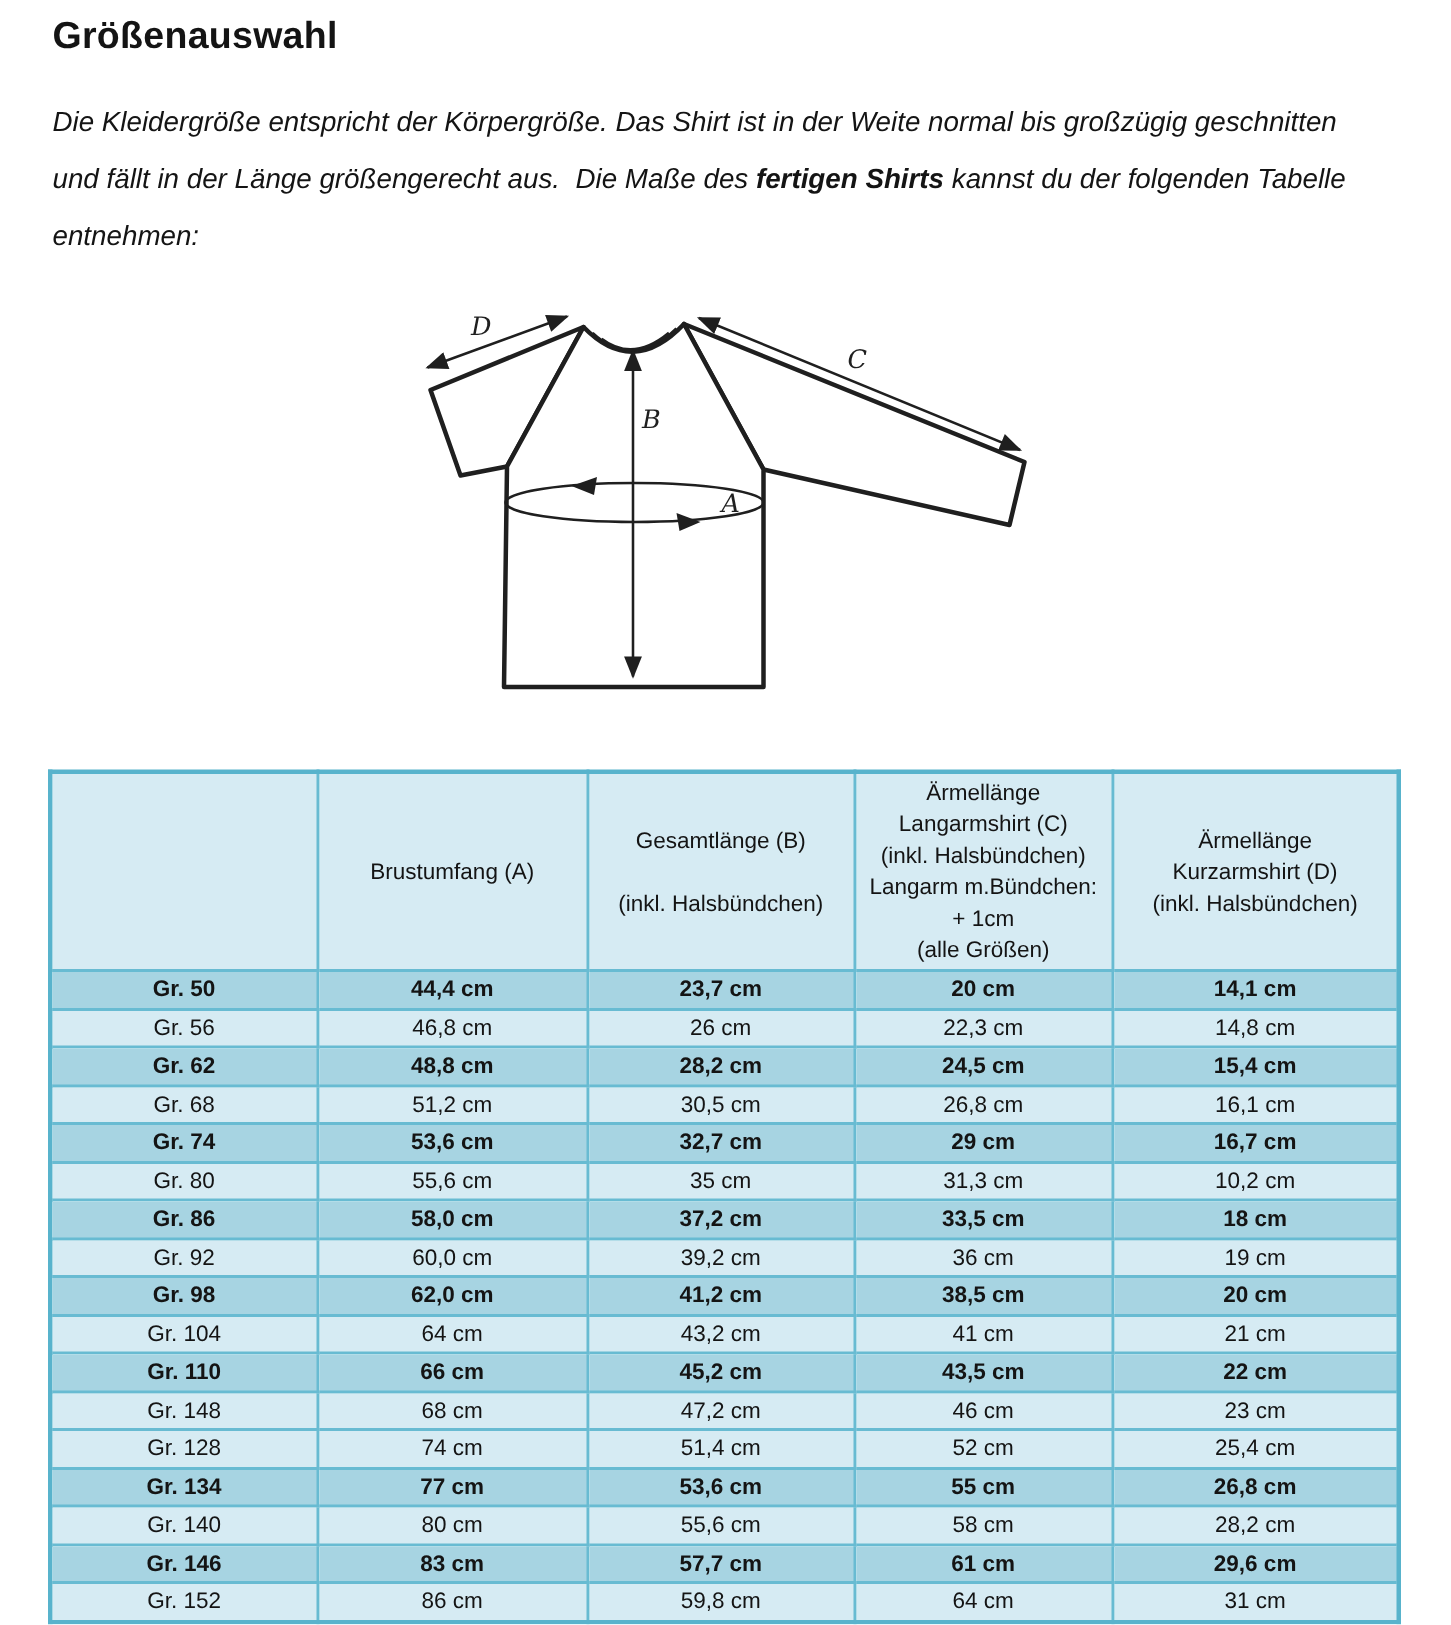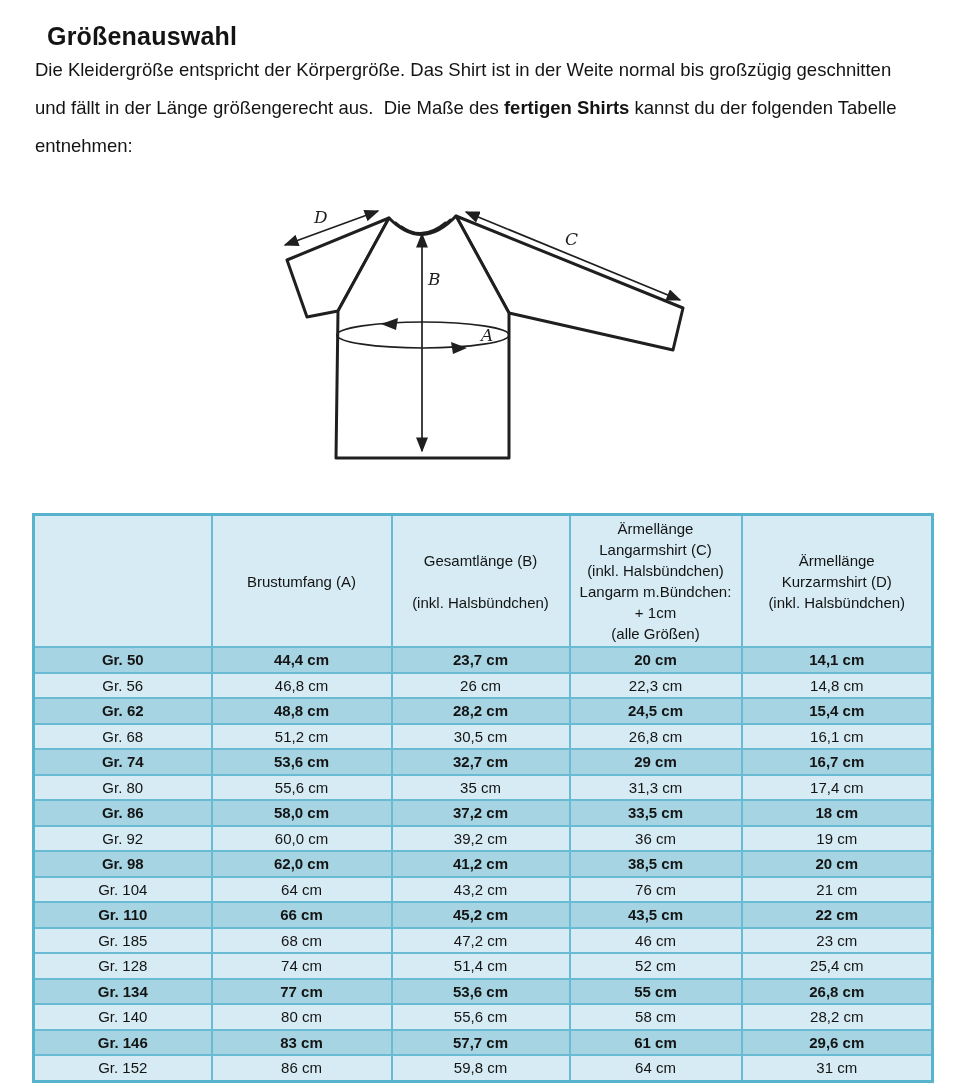--- a/index.html
+++ b/index.html
@@ -9,34 +9,35 @@
     height: 1083px;
     background: #fff;
     font-family: "Liberation Sans", sans-serif;
     color: var(--text, #141414);
     overflow: hidden;
   }
   .title {
     position: absolute;
     left: 35px;
     top: 10px;
-    margin: 12px;
+    margin: 0;
     font-size: 25px;
     font-weight: 700;
     letter-spacing: 0.2px;
   }
   .intro {
     position: absolute;
     left: 35px;
-    top: 51px;
+    top: 62px;
     width: 915px;
     margin: 0;
     font-size: 18.5px;
     line-height: 38px;
     white-space: normal;
+    font-style: italic;
   }
   .diagram {
     position: absolute;
     left: 268px;
     top: 192px;
     width: 450px;
     height: 290px;
   }
   .diagram svg { display: block; width: 100%; height: 100%; }
   .diagram .garment { fill: #ffffff; stroke: #1f1f1f; stroke-width: 3; stroke-linejoin: round; }
@@ -189,21 +190,21 @@
           <td>53,6 cm</td>
           <td>32,7 cm</td>
           <td>29 cm</td>
           <td>16,7 cm</td>
         </tr>
         <tr class="light">
           <td>Gr. 80</td>
           <td>55,6 cm</td>
           <td>35 cm</td>
           <td>31,3 cm</td>
-          <td>17,4 cm</td>
+          <td>10,2 cm</td>
         </tr>
         <tr class="dark">
           <td>Gr. 86</td>
           <td>58,0 cm</td>
           <td>37,2 cm</td>
           <td>33,5 cm</td>
           <td>18 cm</td>
         </tr>
         <tr class="light">
           <td>Gr. 92</td>
@@ -216,32 +217,32 @@
           <td>Gr. 98</td>
           <td>62,0 cm</td>
           <td>41,2 cm</td>
           <td>38,5 cm</td>
           <td>20 cm</td>
         </tr>
         <tr class="light">
           <td>Gr. 104</td>
           <td>64 cm</td>
           <td>43,2 cm</td>
-          <td>76 cm</td>
+          <td>41 cm</td>
           <td>21 cm</td>
         </tr>
         <tr class="dark">
           <td>Gr. 110</td>
           <td>66 cm</td>
           <td>45,2 cm</td>
           <td>43,5 cm</td>
           <td>22 cm</td>
         </tr>
         <tr class="light">
-          <td>Gr. 185</td>
+          <td>Gr. 148</td>
           <td>68 cm</td>
           <td>47,2 cm</td>
           <td>46 cm</td>
           <td>23 cm</td>
         </tr>
         <tr class="light">
           <td>Gr. 128</td>
           <td>74 cm</td>
           <td>51,4 cm</td>
           <td>52 cm</td>

